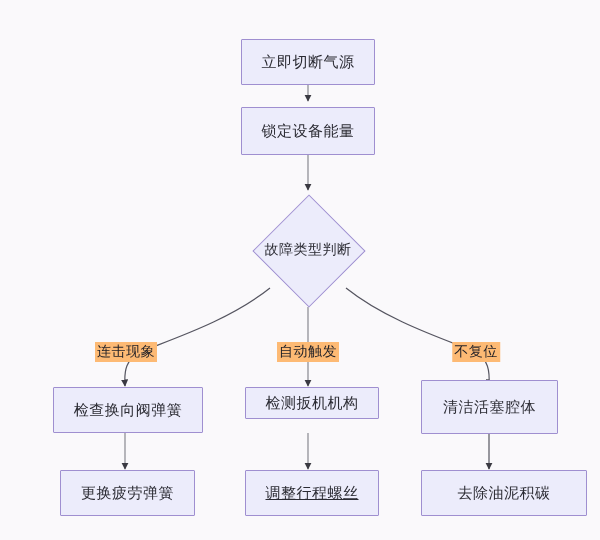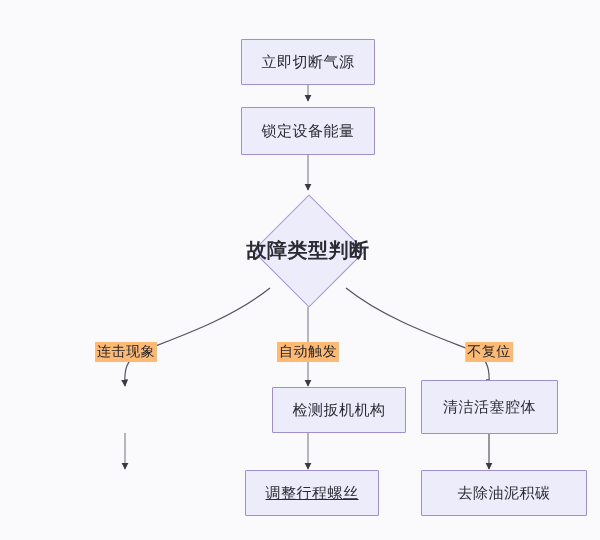--- a/index.html
+++ b/index.html
@@ -58,24 +58,23 @@
     height: 78px;
     margin-left: -39px;
     margin-top: -39px;
     background: #ececfb;
     border: 1px solid #9f8fd0;
     transform: rotate(45deg);
   }
   .decision-label {
     position: relative;
     z-index: 2;
-    font-size: 20px;
+    font-size: 14px;
     color: #2b2b33;
     letter-spacing: 0.5px;
-    font-weight: bold;
   }
   .edge-label {
     position: absolute;
     background: #fdba74;
     color: #1f1f26;
     font-size: 14px;
     letter-spacing: 0.5px;
     padding: 1px 2px;
     white-space: nowrap;
     transform: translate(-50%, -50%);
@@ -118,29 +117,35 @@
     <span>锁定设备能量</span>
   </div>
 
   <div class="node decision" style="left:238px; top:192px; width:140px; height:115px;">
     <div class="decision-shape"></div>
     <span class="decision-label">故障类型判断</span>
   </div>
 
   <div class="edge-label" style="left:126px; top:352px;">连击现象</div>
   <div class="edge-label" style="left:308px; top:352px;font-family:Liberation Serif, serif;">自动触发</div>
-  <div class="edge-label" style="left:489px; top:352px;">不复位</div>
+  <div class="edge-label" style="left:476px; top:352px;">不复位</div>
 
-  <div class="node rect" style="left:245px; top:387px; width:134px; height:46px;margin-left:27px;">
+  <div class="node rect" style="left:53px; top:387px; width:150px; height:46px;">
+    <span>检查换向阀弹簧</span>
+  </div>
+  <div class="node rect" style="left:245px; top:387px; width:134px; height:32px;">
     <span>检测扳机机构</span>
   </div>
   <div class="node rect" style="left:421px; top:380px; width:137px; height:54px;">
     <span>清洁活塞腔体</span>
   </div>
 
+  <div class="node rect" style="left:60px; top:470px; width:135px; height:46px;">
+    <span>更换疲劳弹簧</span>
+  </div>
   <div class="node rect" style="left:245px; top:470px; width:134px; height:46px;text-decoration:underline;">
     <span>调整行程螺丝</span>
   </div>
   <div class="node rect" style="left:421px; top:470px; width:166px; height:46px;">
     <span>去除油泥积碳</span>
   </div>
 
 </div>
 
 </body></html>

